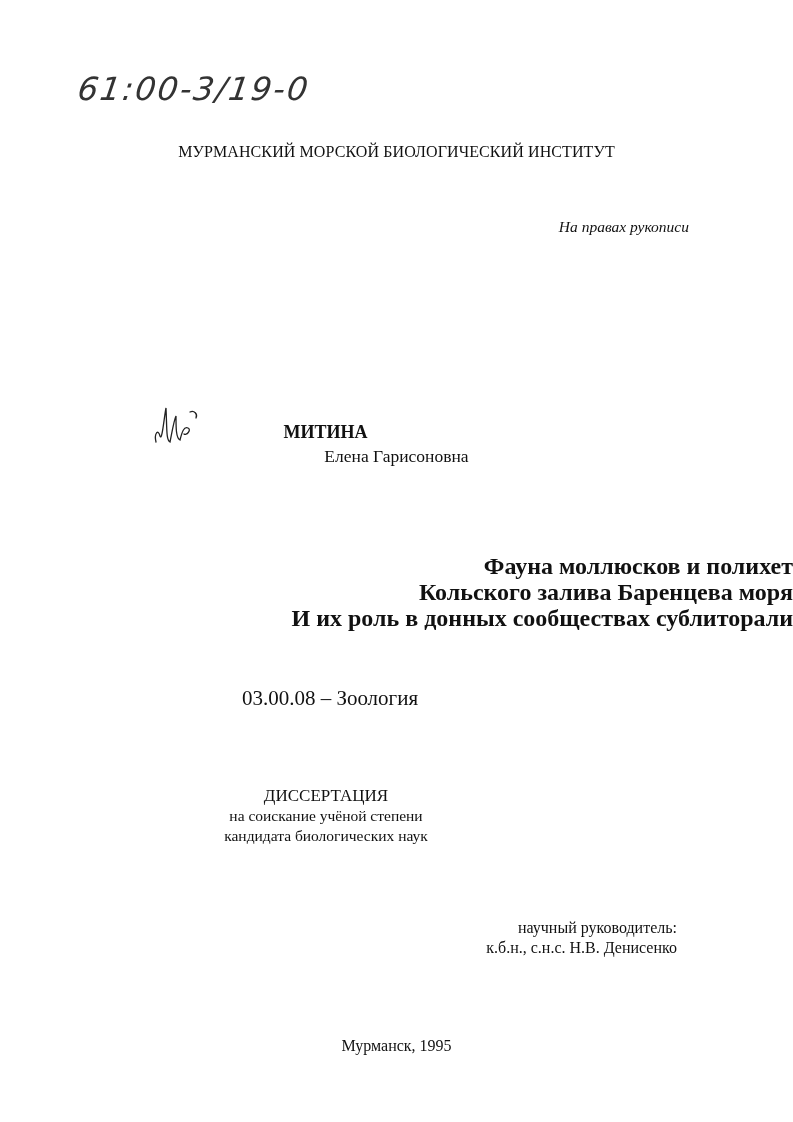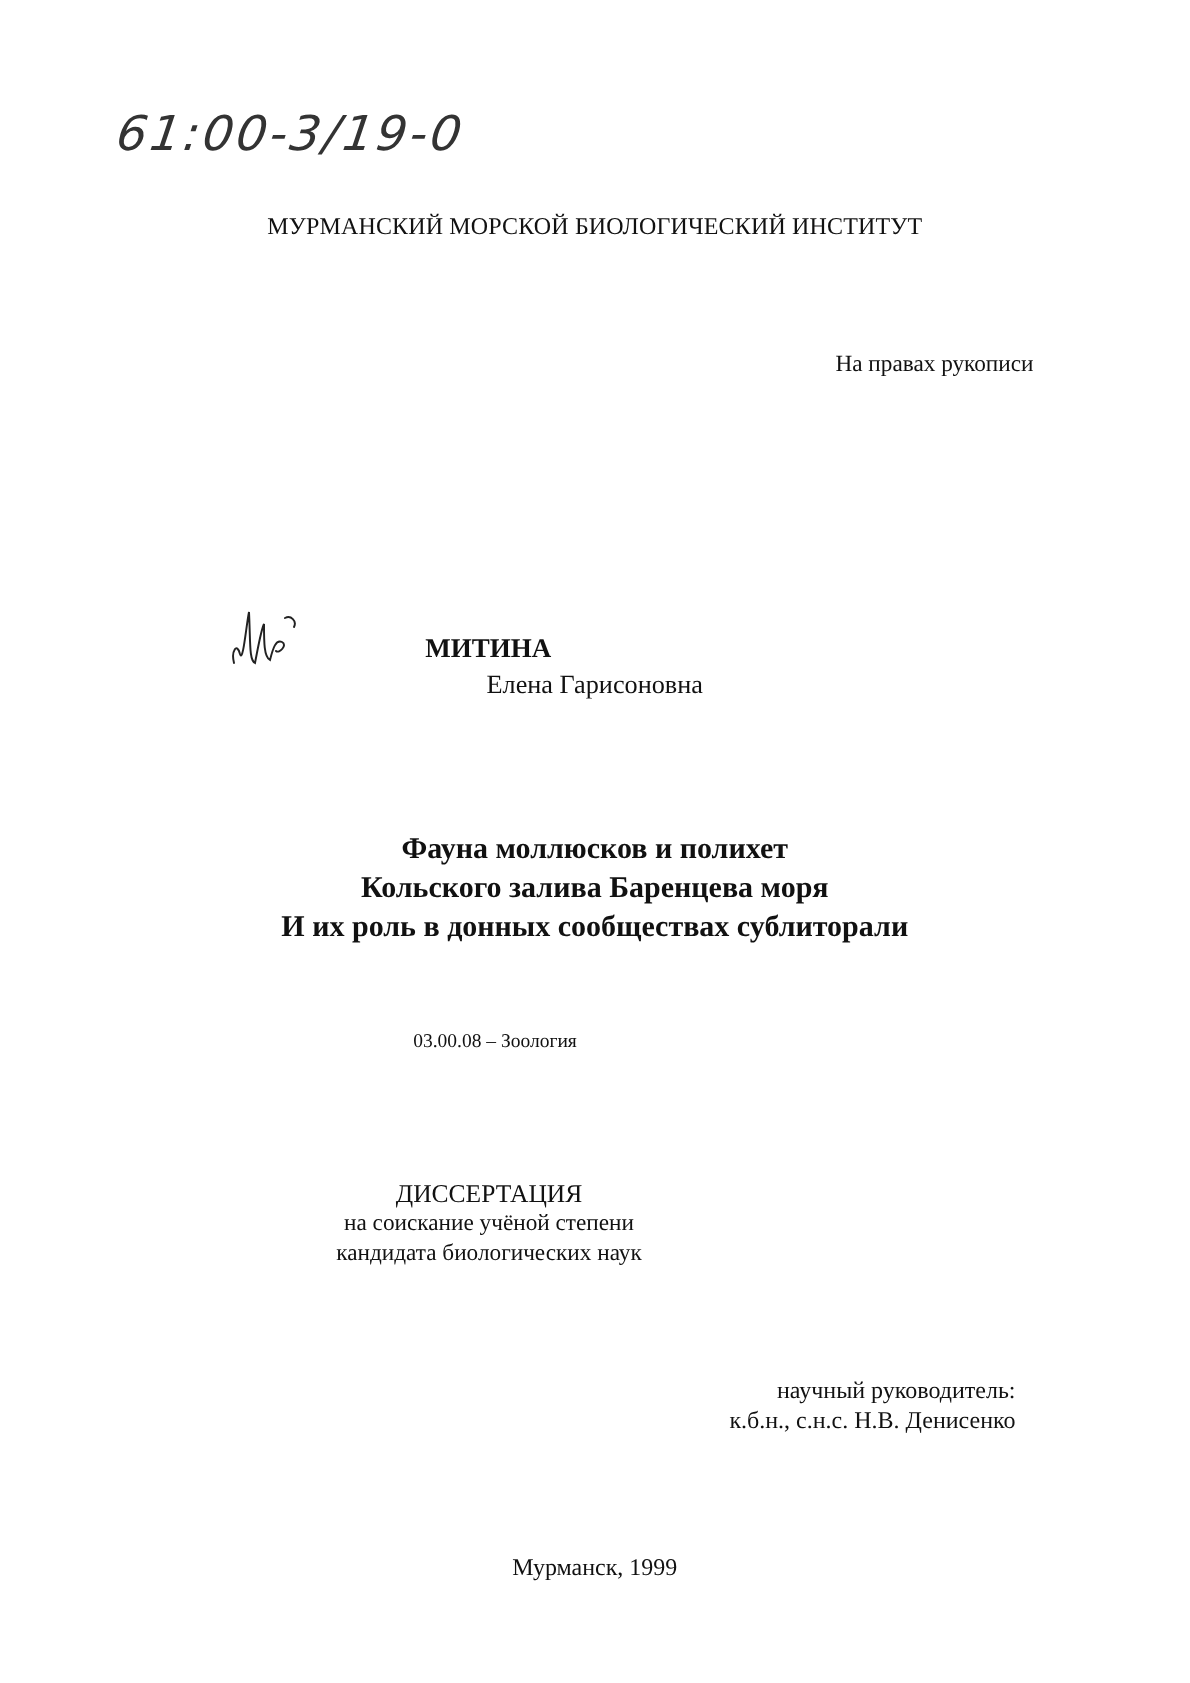--- a/index.html
+++ b/index.html
@@ -1,25 +1,25 @@
 <!DOCTYPE html>
 <html><head>
 <meta charset="utf-8">
 <style>
   html, body { margin: 0; padding: 0; background: #ffffff; }
   body { width: 793px; height: 1122px; position: relative; overflow: hidden; color: #111; font-family: "Liberation Serif", serif; }
   .abs { position: absolute; }
   .handwritten { left: 78px; top: 70px; font-family: "DejaVu Sans", sans-serif; font-style: italic; font-size: 32px; color: #333; letter-spacing: 2px; font-weight: 300; transform: skewX(-8deg); }
   .institute { left: 0; width: 793px; top: 143px; text-align: center; font-size: 16px; letter-spacing: 0.1px; }
-  .rights { right: 104px; top: 234px; font-size: 15.5px; }
+  .rights { right: 104px; top: 218px; font-style: italic; font-size: 15.5px; }
   .signature { left: 152px; top: 398px; width: 52px; height: 52px; }
   .surname { left: 0; width: 651px; top: 422px; text-align: center; font-weight: bold; font-size: 18px; }
   .name { left: 0; width: 793px; top: 446px; text-align: center; font-size: 17.5px; }
-  .title { left: 0; width: 793px; top: 553px; text-align: center; font-weight: bold; font-size: 20px; line-height: 26px; }
-  .spec { left: 0; width: 660px; top: 686px; text-align: center; font-size: 13px; }
+  .title { left: 0; width: 793px; top: 553px; text-align: right; font-weight: bold; font-size: 24px; line-height: 26px; }
+  .spec { left: 0; width: 660px; top: 686px; text-align: center; font-size: 21px; }
   .kind { left: 0; width: 652px; top: 786px; text-align: center; font-size: 17px; line-height: 20px; }
   .kind .sub { font-size: 15.5px; line-height: 20px; display: block; font-family: Liberation Serif, serif; }
   .advisor { right: 116px; top: 918px; text-align: right; font-size: 16px; line-height: 20px; }
   .advisor span { display: block; }
   .city { left: 0; width: 793px; top: 1037px; text-align: center; font-size: 16px; }
 </style>
 </head>
 <body>
 
 <div class="abs handwritten">61:00-3/19-0</div>
@@ -47,13 +47,13 @@
   <div>ДИССЕРТАЦИЯ</div>
   <span class="sub">на соискание учёной степени</span>
   <span class="sub">кандидата биологических наук</span>
 </div>
 
 <div class="abs advisor">
   <span>научный руководитель:</span>
   <span>к.б.н., с.н.с. Н.В. Денисенко</span>
 </div>
 
-<div class="abs city">Мурманск, 1999</div>
+<div class="abs city">Мурманск, 1995</div>
 
 </body></html>

